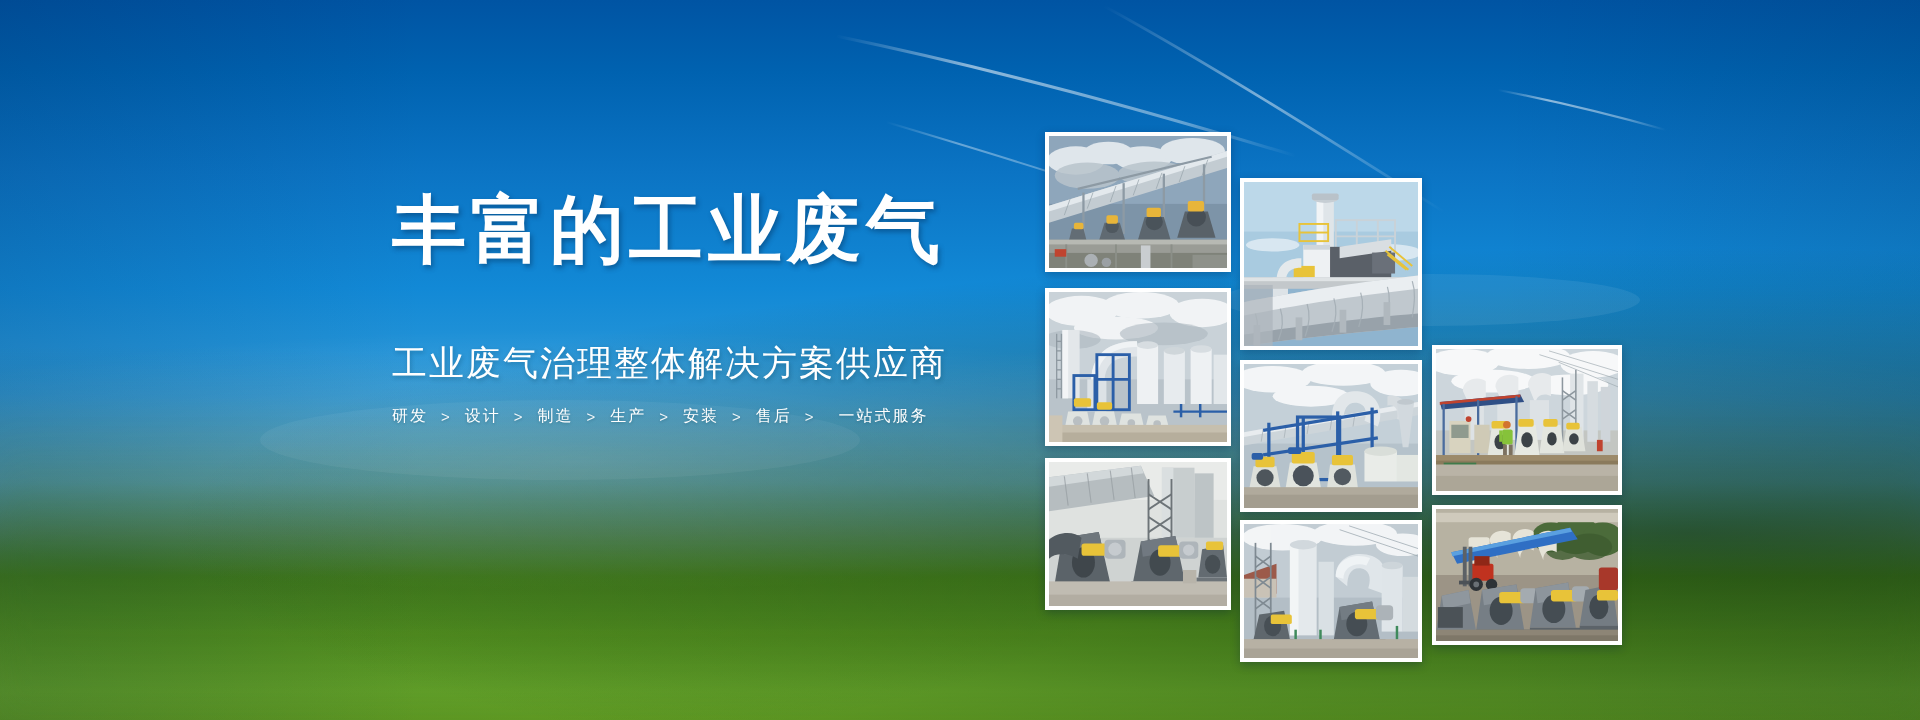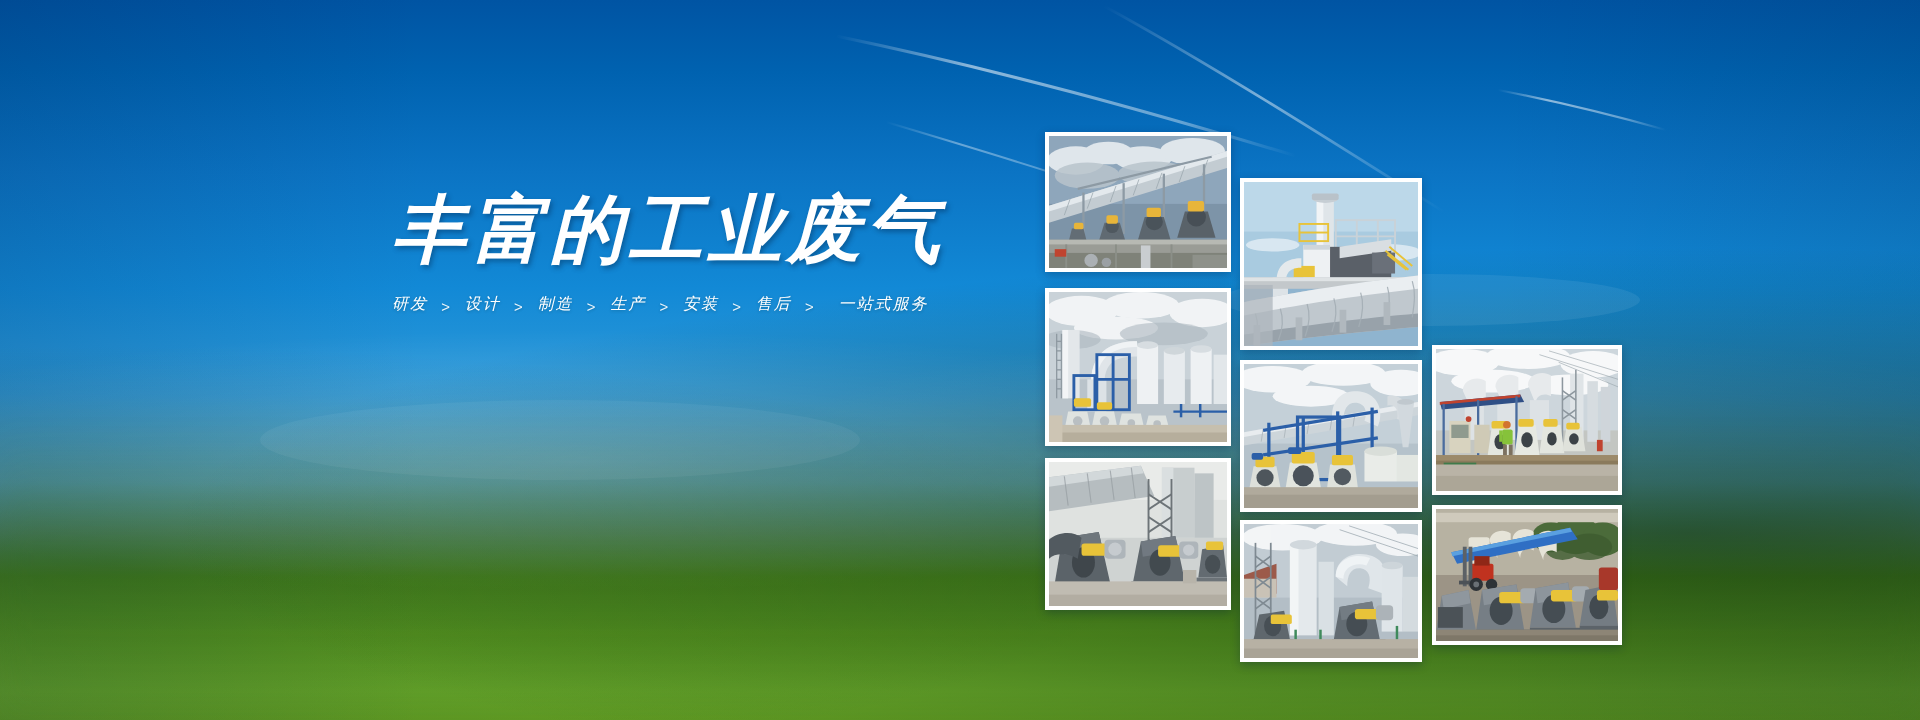--- a/index.html
+++ b/index.html
@@ -54,21 +54,20 @@
   }
 
   
   .contrails { position:absolute; inset:0; }
 
   
   .copy {
     position:absolute;
     left:392px; top:188px;
     width:640px;
-    font-style:italic;
   }
   .headline {
     color:#ffffff;
     font-size:74px;
     line-height:84px;
     font-weight:bold;
     letter-spacing:5px;
     text-shadow:2px 3px 5px rgba(0,40,80,.42);
     white-space:nowrap;
   }
@@ -76,21 +75,21 @@
     margin-top:70px;
     color:#ffffff;
     font-size:35px;
     line-height:42px;
     letter-spacing:2px;
     text-shadow:1px 2px 4px rgba(0,50,70,.30);
     white-space:nowrap;
   }
   .crumbs {
     margin-top:22px;
-    display:flex; align-items:flex-end;
+    display:flex; align-items:center;
     color:#ffffff;
     font-size:16px;
     letter-spacing:2px;
     text-shadow:0 1px 3px rgba(0,50,60,.30);
     white-space:nowrap;
   }
   .crumb { display:inline-block; }
   .crumb-sep {
     display:inline-block;
     margin:0 13px;
@@ -143,20 +142,21 @@
     <path d="M1104,6 C1210,64 1330,140 1444,212" stroke="url(#ct2)" stroke-width="2.6" fill="none"></path>
     <path d="M1498,90 C1560,102 1616,116 1666,130" stroke="url(#ct)" stroke-width="2.2" fill="none"></path>
     <path d="M886,122 C980,150 1060,174 1128,198" stroke="url(#ct)" stroke-width="2" fill="none" opacity=".7"></path>
     <ellipse cx="1430" cy="300" rx="210" ry="26" fill="#ffffff" opacity=".07"></ellipse>
     <ellipse cx="560" cy="440" rx="300" ry="40" fill="#ffffff" opacity=".05"></ellipse>
   </svg>
 
   <div class="copy">
     <div class="headline">丰富的工业废气</div>
 
+    <div class="subtitle">工业废气治理整体解决方案供应商</div>
 
     <div class="crumbs">
       <span class="crumb">研发</span>
       <span class="crumb-sep">&gt;</span>
       <span class="crumb">设计</span>
       <span class="crumb-sep">&gt;</span>
       <span class="crumb">制造</span>
       <span class="crumb-sep">&gt;</span>
       <span class="crumb">生产</span>
       <span class="crumb-sep">&gt;</span>

